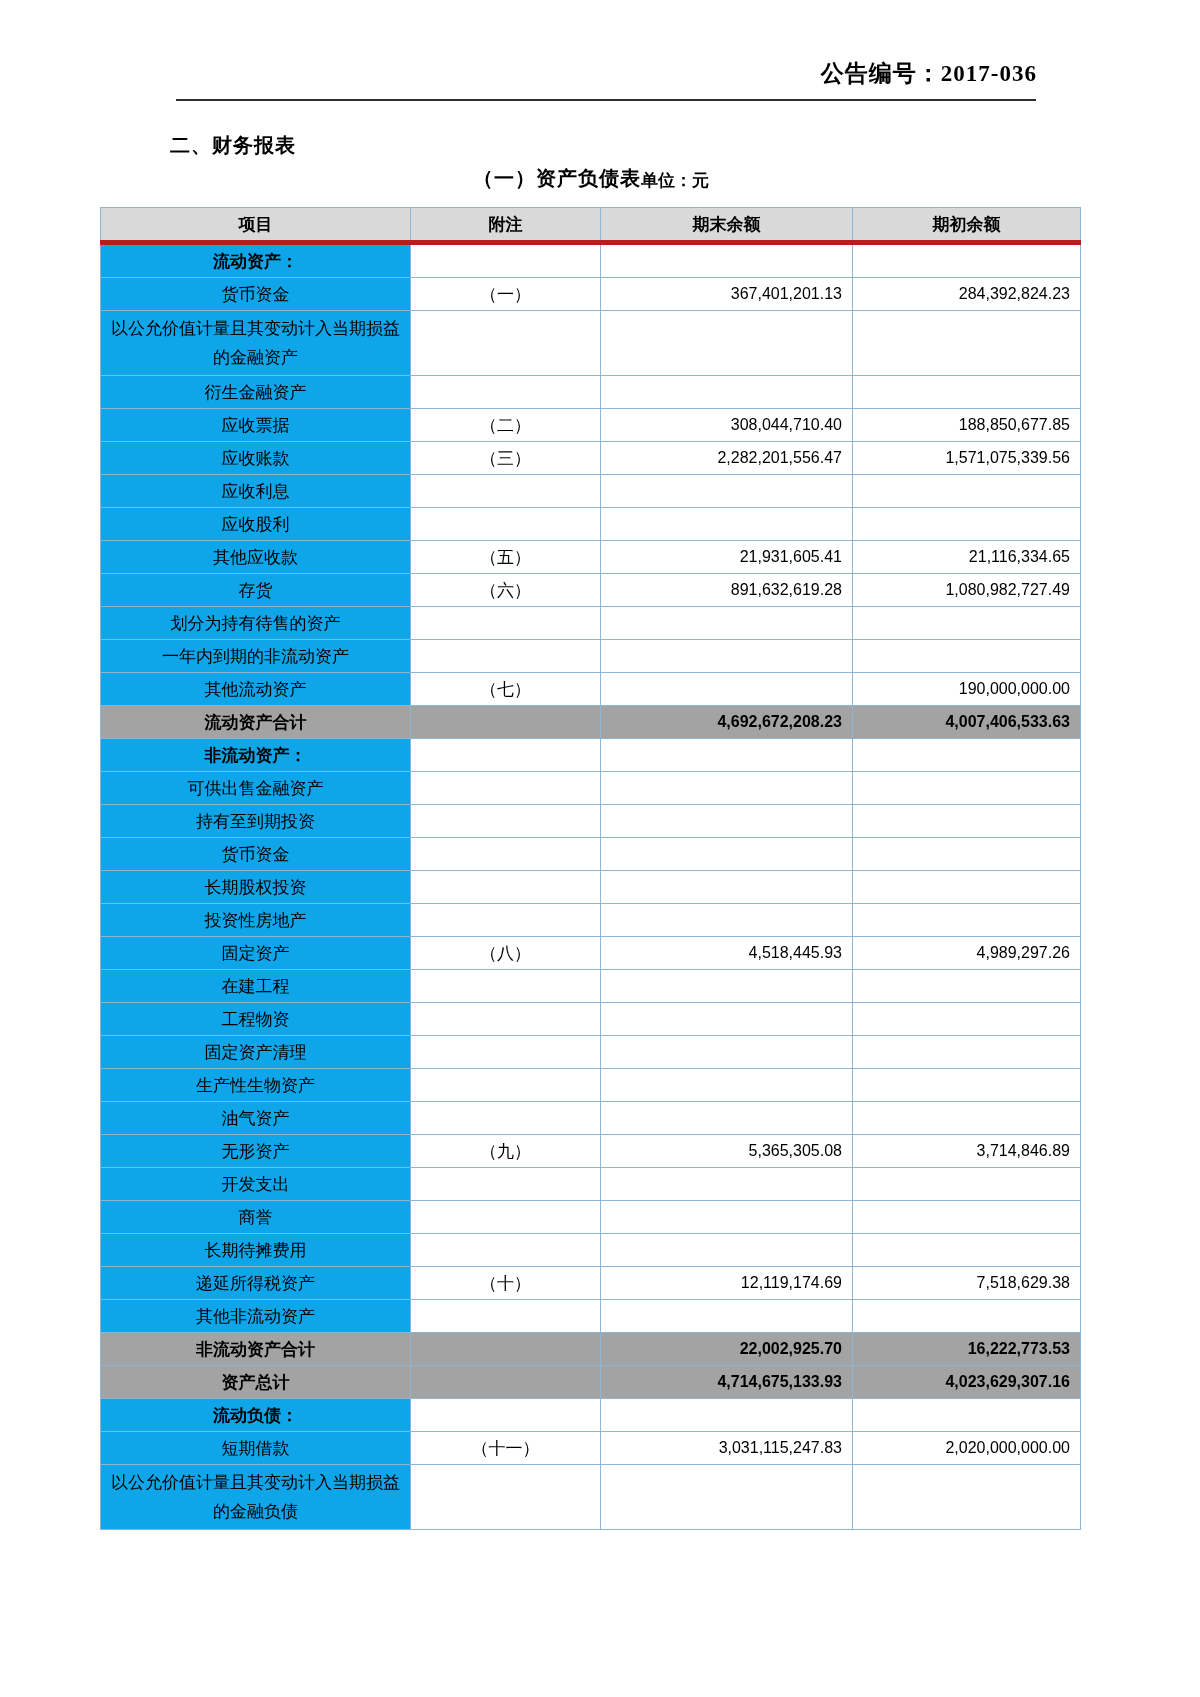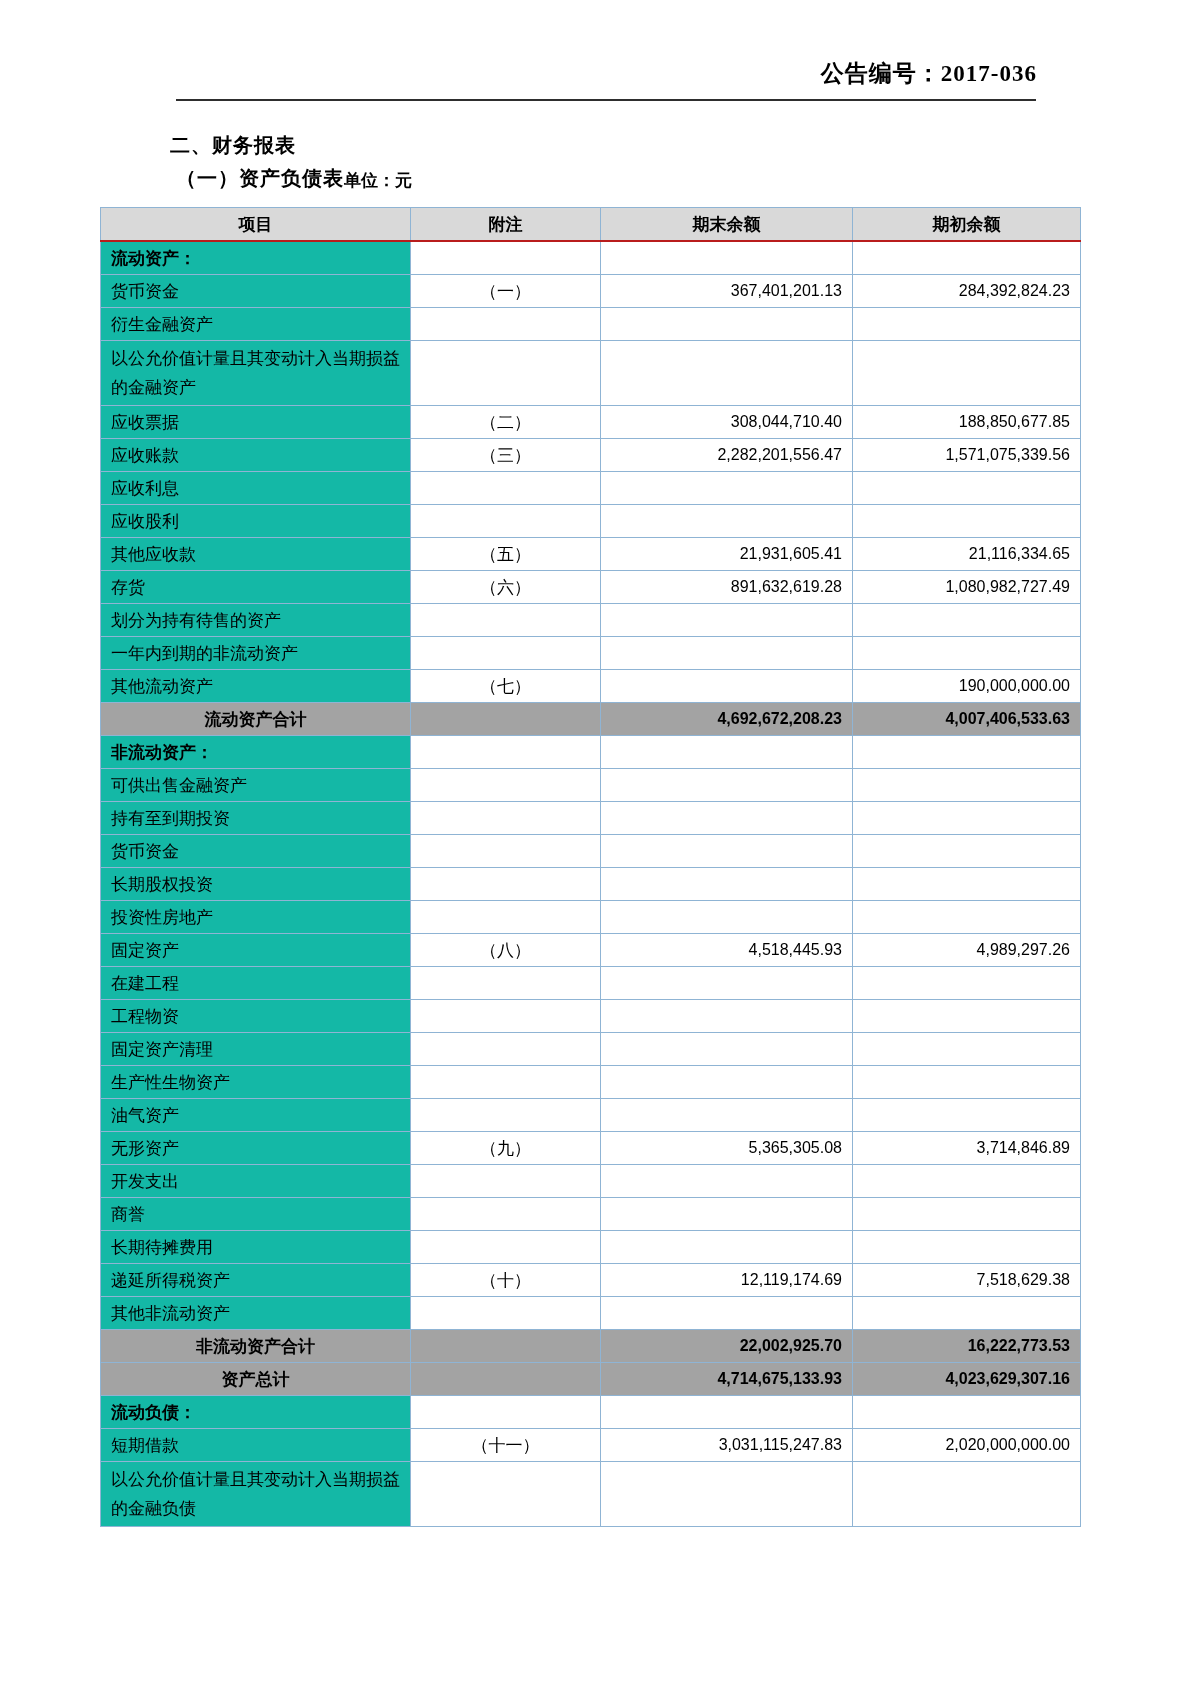--- a/index.html
+++ b/index.html
@@ -19,21 +19,21 @@
   .header-rule{
     position:absolute;top:99px;left:176px;width:860px;height:2px;
     background:#2e2e2e;
   }
   .section-title{
     position:absolute;top:132px;left:170px;
     font-size:20px;font-weight:700;letter-spacing:1px;text-align:center;
   }
   .subtitle-row{
     position:absolute;top:165px;left:176px;width:830px;
-    display:flex;justify-content:flex-start;align-items:flex-end;
+    display:flex;justify-content:center;align-items:flex-end;
   }
   .statement-title{font-size:20px;font-weight:700;letter-spacing:1px;}
   .unit-label{font-size:17px;font-weight:700;}
 
   table.balance-sheet{
     position:absolute;left:100px;top:207px;width:980px;
     border-collapse:collapse;table-layout:fixed;
   }
   col.c-item{width:310px;}
   col.c-note{width:190px;}
@@ -44,24 +44,24 @@
     border:1px solid #8fb4d4;
     height:32px;
     padding:0 10px;
     font-size:17px;
     vertical-align:middle;
     overflow:hidden;
   }
   .balance-sheet thead th{
     background:#d9d9d9;
     font-weight:700;text-align:center;
-    border-bottom:2px solid #b91c1c;
+    border-bottom:5px solid #b91c1c;
   }
   td.item{
-    background:#14b8a6;text-align:left;
+    background:#0ea5e9;text-align:center;
   }
   td.note{text-align:center;}
   td.num{
     text-align:right;
     font-family:"Liberation Sans","DejaVu Sans",sans-serif;
     font-size:16px;
   }
   tr.section td.item{font-weight:700;}
   tr.total td{background:#a3a3a3;font-weight:700;}
   tr.total td.item{text-align:center;}
@@ -104,28 +104,28 @@
           <td class="note"></td>
           <td class="num end"></td>
           <td class="num begin"></td>
         </tr>
         <tr class="item">
           <td class="item">货币资金</td>
           <td class="note">（一）</td>
           <td class="num end">367,401,201.13</td>
           <td class="num begin">284,392,824.23</td>
         </tr>
-        <tr class="item">
-          <td class="item">衍生金融资产</td>
-          <td class="note"></td>
-          <td class="num end"></td>
-          <td class="num begin"></td>
-        </tr>
         <tr class="item tall">
           <td class="item">以公允价值计量且其变动计入当期损益的金融资产</td>
+          <td class="note"></td>
+          <td class="num end"></td>
+          <td class="num begin"></td>
+        </tr>
+        <tr class="item">
+          <td class="item">衍生金融资产</td>
           <td class="note"></td>
           <td class="num end"></td>
           <td class="num begin"></td>
         </tr>
         <tr class="item">
           <td class="item">应收票据</td>
           <td class="note">（二）</td>
           <td class="num end">308,044,710.40</td>
           <td class="num begin">188,850,677.85</td>
         </tr>

